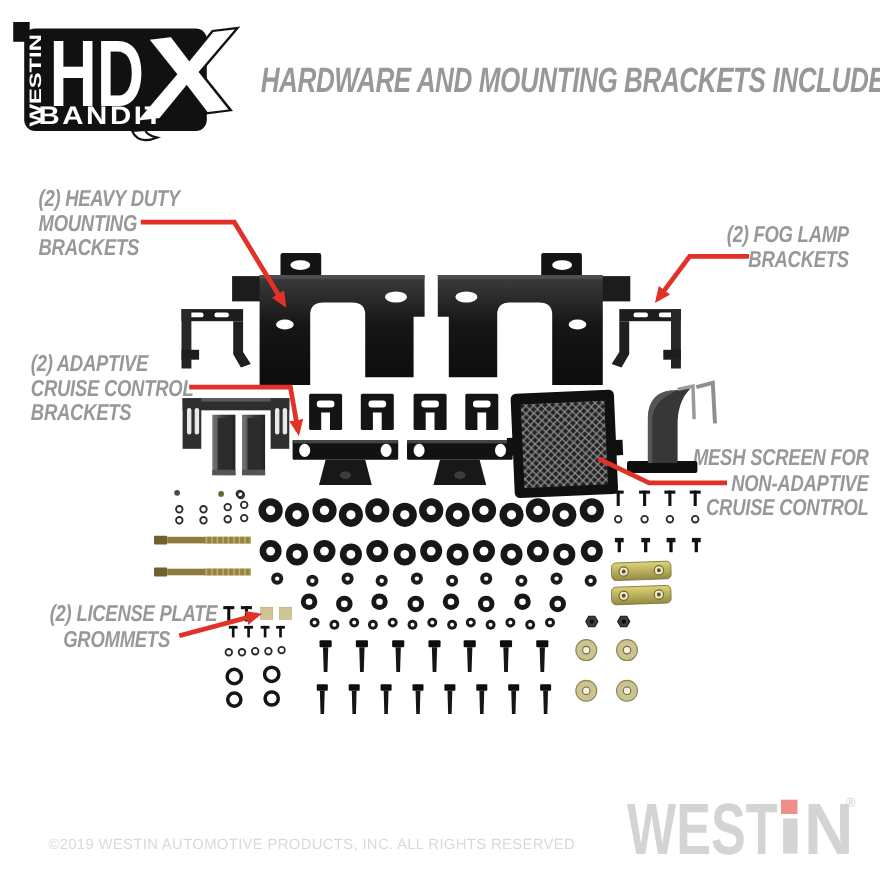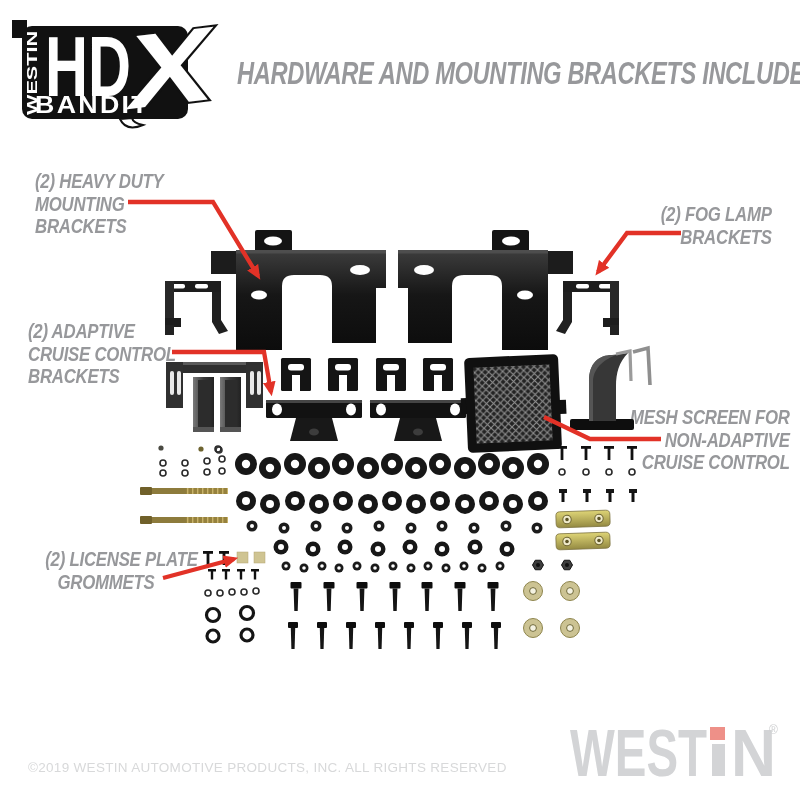--- a/index.html
+++ b/index.html
@@ -8,21 +8,21 @@
   .headline{position:absolute;left:237px;top:57px;
             font:italic 700 32px/1 "Liberation Sans",sans-serif;color:#97989b;
             transform:scaleX(0.74);transform-origin:left top;white-space:nowrap;letter-spacing:-0.5px;}
   .callout{position:absolute;font:italic 700 21px/1.08 "Liberation Sans",sans-serif;
            color:#97989b;white-space:nowrap;letter-spacing:-0.3px;transform:scaleX(0.8);}
   .c1{left:35px;top:170px;transform-origin:left top;}
   .c2{right:28px;top:203px;text-align:right;transform-origin:right top;}
   .c3{left:28px;top:320px;transform-origin:left top;}
   .c4{right:10px;top:406px;text-align:right;transform-origin:right top;}
   .c5{left:30px;top:548px;width:152px;text-align:center;transform-origin:center top;}
-  .copyright{position:absolute;left:28px;top:760px;
+  .copyright{position:absolute;left:44px;top:760px;
              font:400 13.5px "Liberation Sans",sans-serif;color:#d8d9da;letter-spacing:0.3px;}
   svg.scene{position:absolute;left:0;top:0;}
   #logo{position:absolute;left:8px;top:12px;}
   #logo text,#wlogo text{font-family:"Liberation Sans",sans-serif;}
   #wlogo{position:absolute;left:565px;top:712px;}
 </style>
 </head>
 <body>
 
 <div class="canvas">

